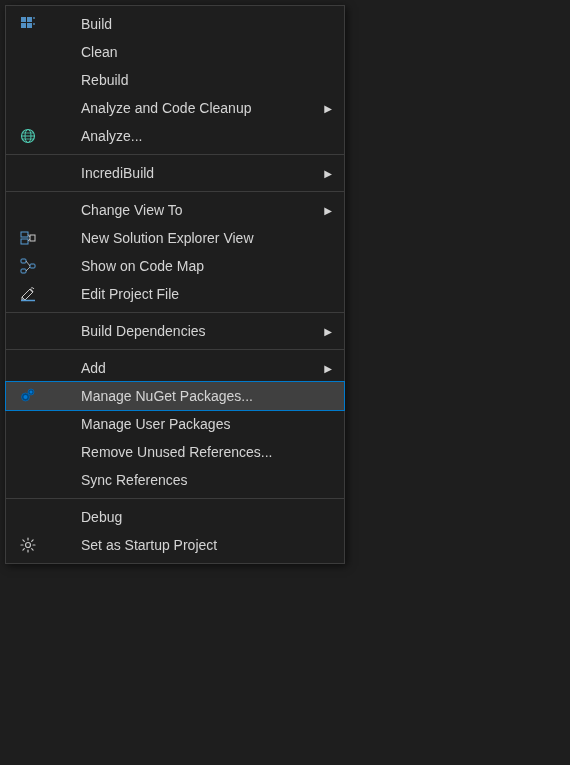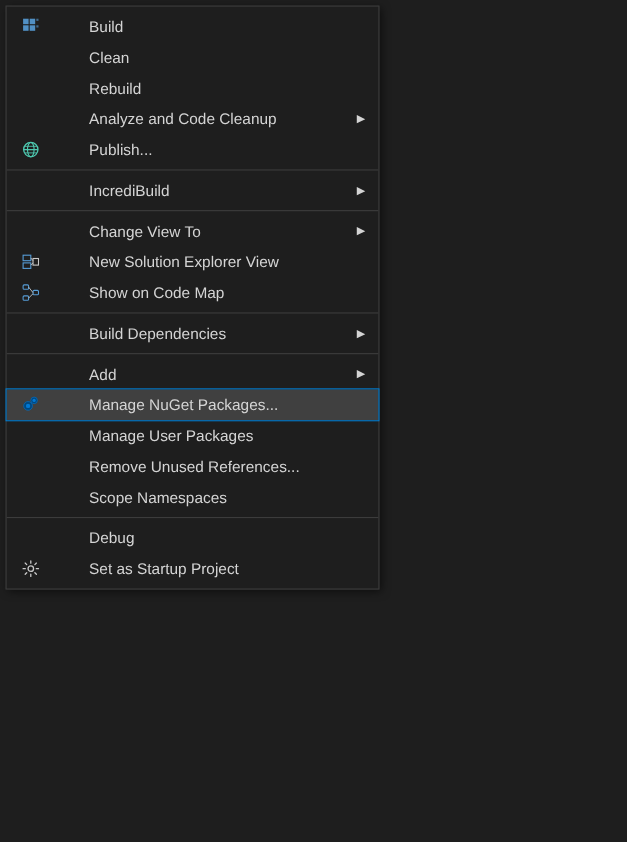--- a/index.html
+++ b/index.html
@@ -110,21 +110,21 @@
     <div class="menu-item">
       <div class="icon-slot">
         <svg viewBox="0 0 16 16" fill="none" xmlns="http://www.w3.org/2000/svg">
     <circle cx="8" cy="8" r="6.5" stroke="#4ec9b0" stroke-width="1.2"></circle>
     <ellipse cx="8" cy="8" rx="3" ry="6.5" stroke="#4ec9b0" stroke-width="1"></ellipse>
     <line x1="1.5" y1="8" x2="14.5" y2="8" stroke="#4ec9b0" stroke-width="1"></line>
     <line x1="2.5" y1="5" x2="13.5" y2="5" stroke="#4ec9b0" stroke-width="0.8"></line>
     <line x1="2.5" y1="11" x2="13.5" y2="11" stroke="#4ec9b0" stroke-width="0.8"></line>
   </svg>
       </div>
-      <span class="label">Publish...</span>
+      <span class="label">Analyze...</span>
     </div>
     <div class="separator"></div>
     <div class="menu-item">
       <div class="icon-slot"></div>
       <span class="label">IncrediBuild</span>
       <span class="arrow">▶</span>
     </div>
     <div class="separator"></div>
     <div class="menu-item">
       <div class="icon-slot"></div>
@@ -148,20 +148,32 @@
         <svg viewBox="0 0 16 16" fill="none" xmlns="http://www.w3.org/2000/svg">
     <rect x="1" y="1" width="5" height="4" rx="1" stroke="#569cd6" stroke-width="1"></rect>
     <rect x="10" y="6" width="5" height="4" rx="1" stroke="#569cd6" stroke-width="1"></rect>
     <rect x="1" y="11" width="5" height="4" rx="1" stroke="#569cd6" stroke-width="1"></rect>
     <line x1="6" y1="3" x2="10" y2="8" stroke="#c8c8c8" stroke-width="0.8"></line>
     <line x1="6" y1="13" x2="10" y2="9" stroke="#c8c8c8" stroke-width="0.8"></line>
   </svg>
       </div>
       <span class="label">Show on Code Map</span>
     </div>
+    <div class="menu-item">
+      <div class="icon-slot">
+        <svg viewBox="0 0 16 16" fill="none" xmlns="http://www.w3.org/2000/svg">
+    <path d="M2 14 L2 11 L10 3 L13 6 L5 14 Z" stroke="#c8c8c8" stroke-width="1" fill="none"></path>
+    <path d="M10 3 L13 6" stroke="#c8c8c8" stroke-width="1.5"></path>
+    <path d="M2 11 L5 14" stroke="#c8c8c8" stroke-width="1"></path>
+    <path d="M1 14.5 L15 14.5" stroke="#569cd6" stroke-width="1.5"></path>
+    <path d="M11 2 C11 2 13 1 14 3" stroke="#c8c8c8" stroke-width="1" fill="none"></path>
+  </svg>
+      </div>
+      <span class="label">Edit Project File</span>
+    </div>
     <div class="separator"></div>
     <div class="menu-item">
       <div class="icon-slot"></div>
       <span class="label">Build Dependencies</span>
       <span class="arrow">▶</span>
     </div>
     <div class="separator"></div>
     <div class="menu-item">
       <div class="icon-slot"></div>
       <span class="label">Add</span>
@@ -181,21 +193,21 @@
     <div class="menu-item">
       <div class="icon-slot"></div>
       <span class="label">Manage User Packages</span>
     </div>
     <div class="menu-item">
       <div class="icon-slot"></div>
       <span class="label">Remove Unused References...</span>
     </div>
     <div class="menu-item">
       <div class="icon-slot"></div>
-      <span class="label">Scope Namespaces</span>
+      <span class="label">Sync References</span>
     </div>
     <div class="separator"></div>
     <div class="menu-item">
       <div class="icon-slot"></div>
       <span class="label">Debug</span>
     </div>
     <div class="menu-item">
       <div class="icon-slot">
         <svg viewBox="0 0 16 16" fill="none" xmlns="http://www.w3.org/2000/svg">
     <circle cx="8" cy="8" r="2.5" stroke="#c8c8c8" stroke-width="1.2"></circle>

